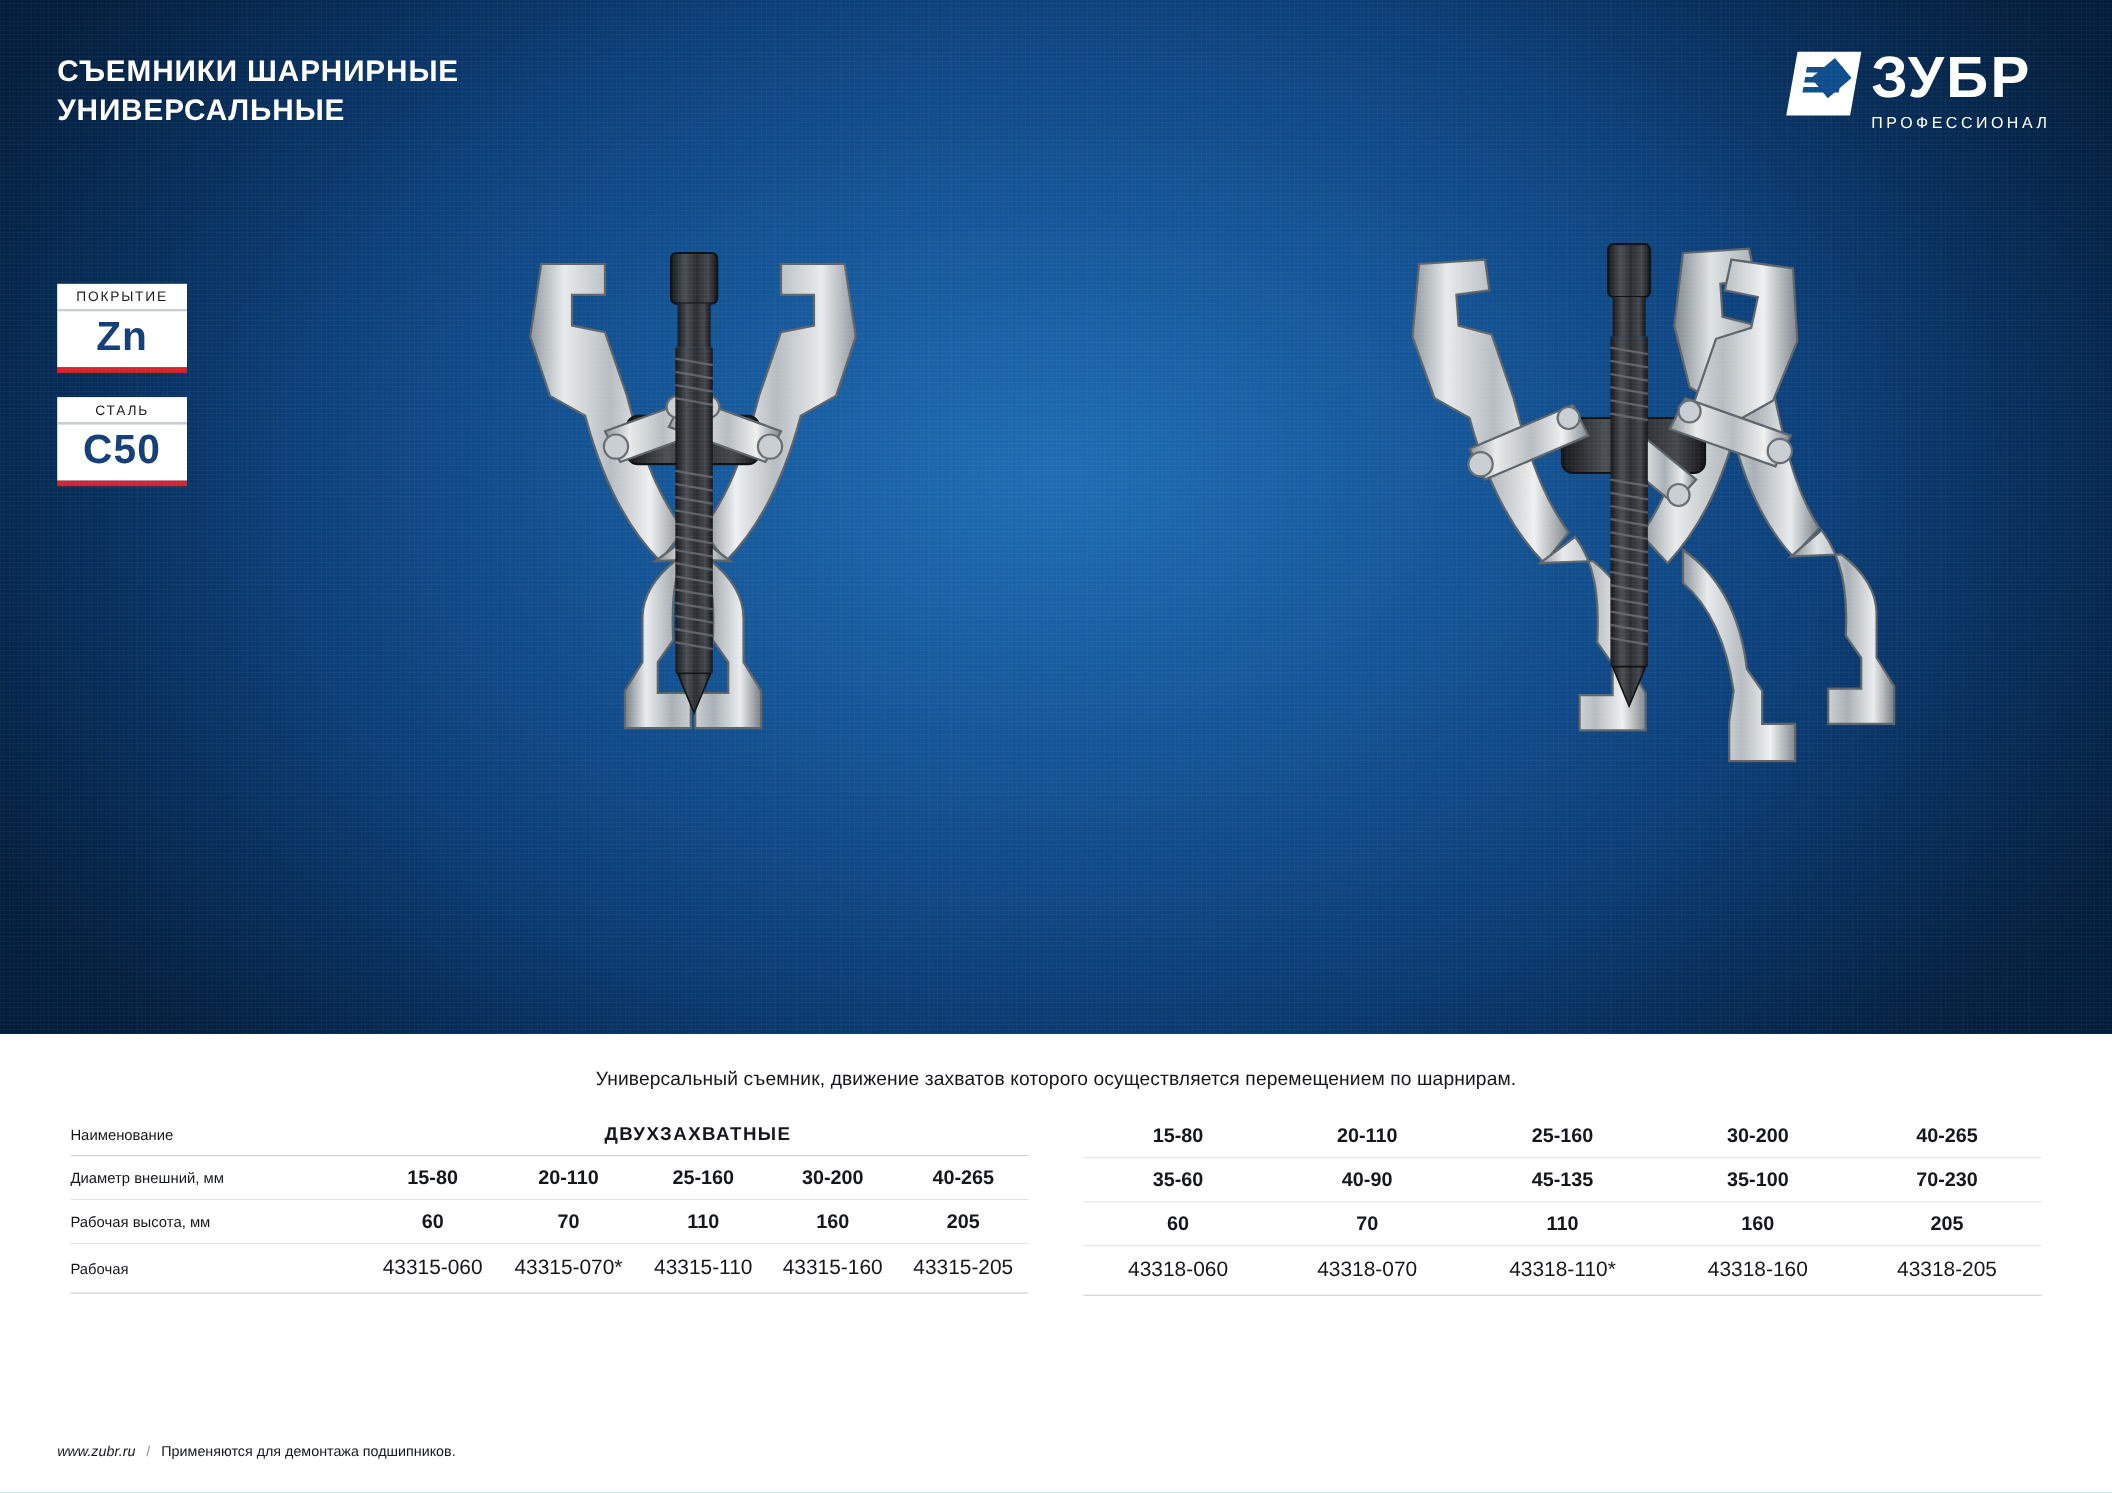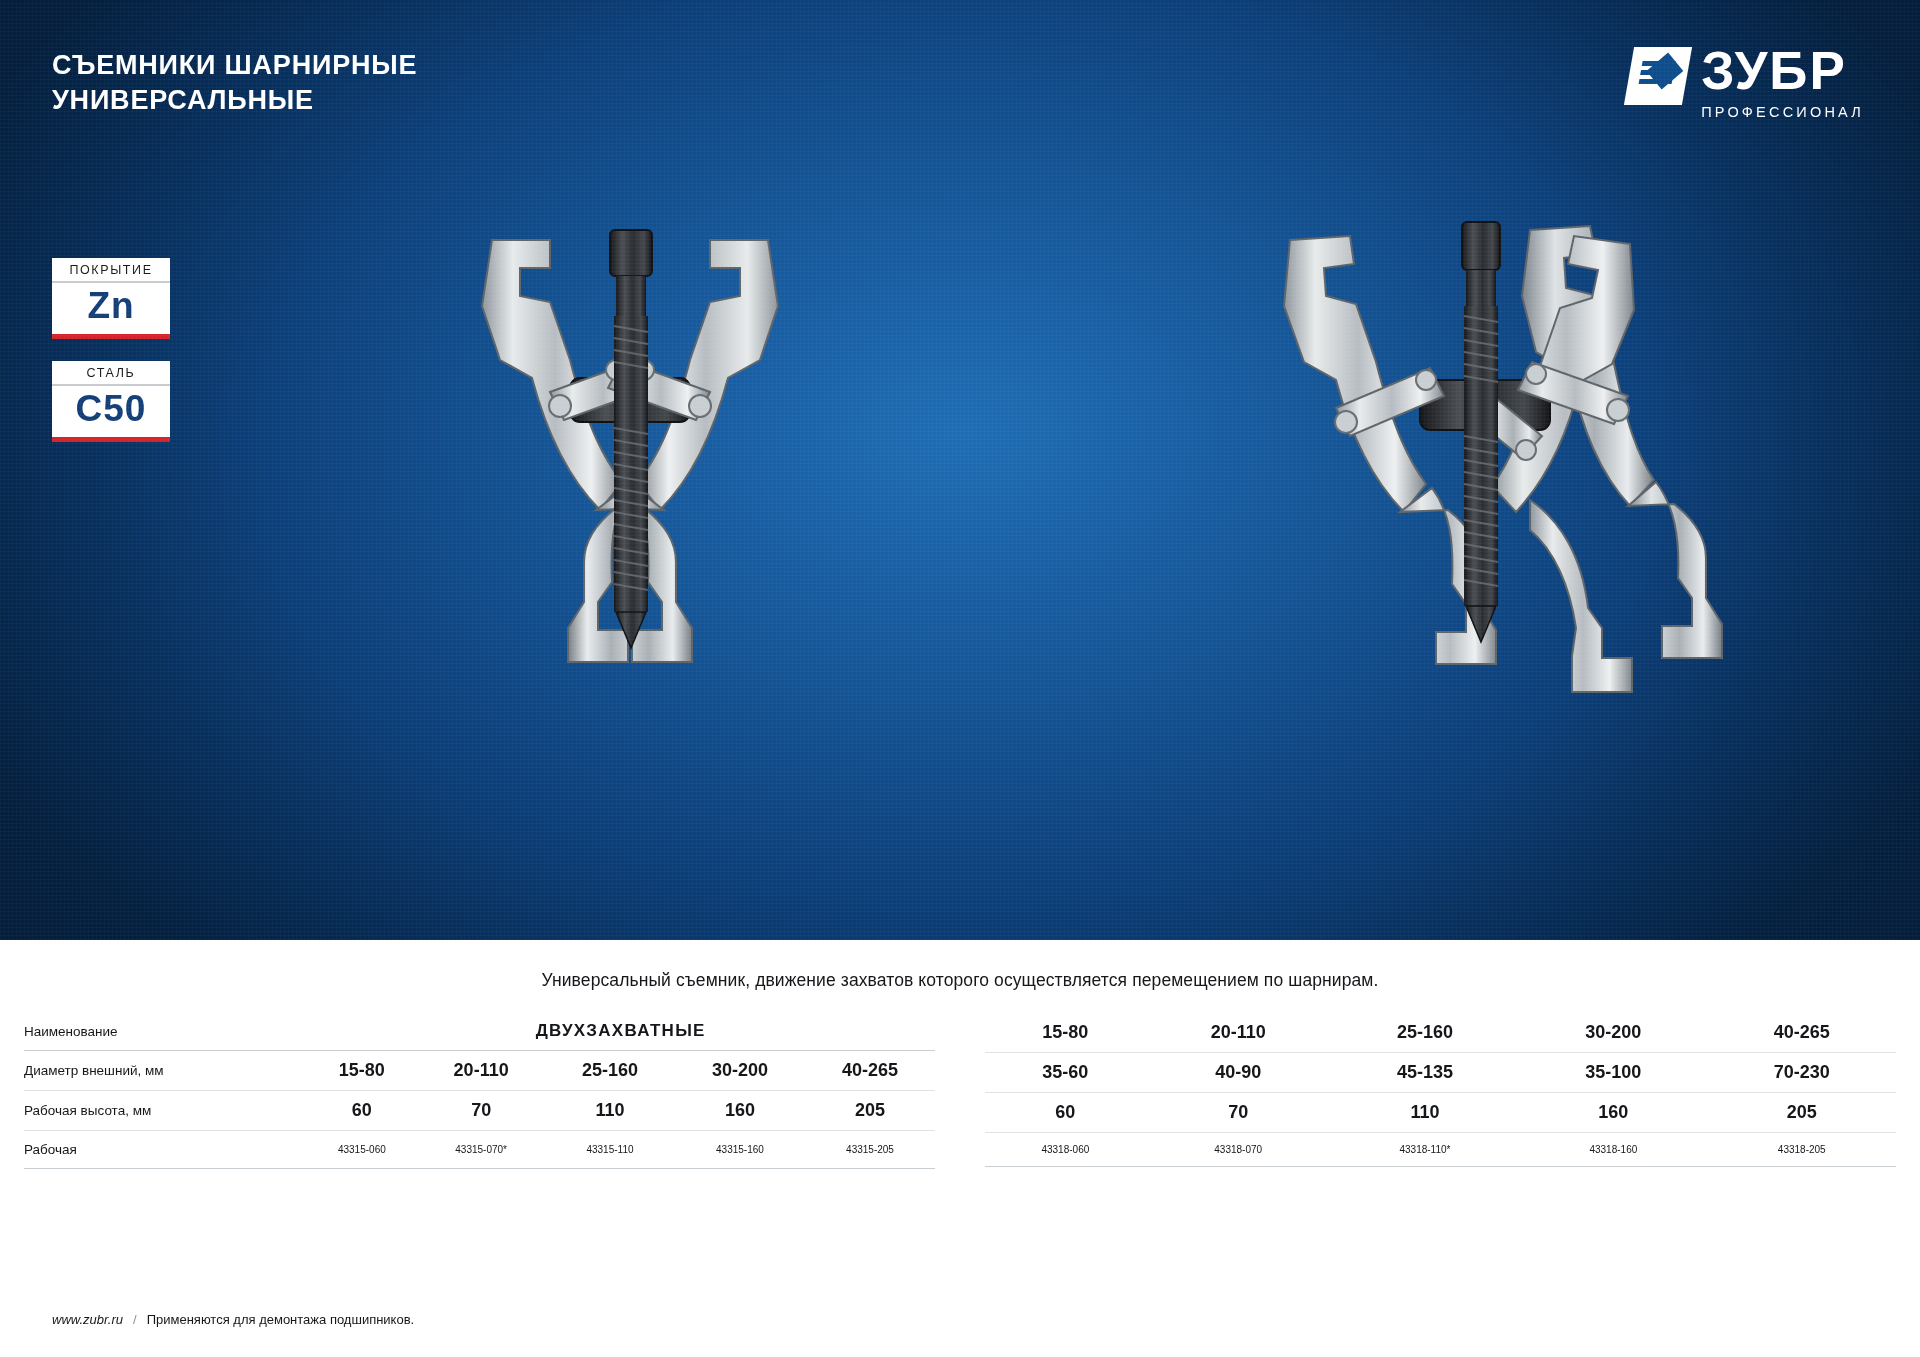--- a/index.html
+++ b/index.html
@@ -76,31 +76,31 @@
   
   .tool { position:absolute; }
   .tool-2 { left: 400px; top: 210px; }
   .tool-3 { left: 1230px; top: 200px; }
 
   
   .spec { position: absolute; left:0; top: 940px; width:1920px; height: 417px; background:#fff; }
   .spec-intro {
     text-align:center; color:#15171a; font-size: 17.5px; padding-top: 30px; letter-spacing:0.1px;
   }
-  .tables { display:flex; margin-top: 22px; padding: 0 24px; gap: 50px; }
+  .tables { display:flex; margin-top: 22px; padding: 0 64px; gap: 50px; }
   .tbl { flex: 1; }
   table { width:100%; border-collapse: collapse; }
   th, td { padding: 0; }
   .r-head td { padding: 8px 0 9px; border-bottom: 1px solid #c9ced3; }
   .lbl { color:#15171a; font-size: 13.5px; text-align:left; white-space:nowrap; }
   .grp { color:#15171a; font-size: 17px; font-weight:bold; letter-spacing:1.3px; text-align:center; }
   .row td { padding: 9px 0 9px; border-bottom: 1px solid #dfe3e6; }
   .row:last-child td { border-bottom: 1px solid #c9ced3; }
   .val { text-align:center; font-size: 18px; font-weight: bold; color:#15171a; }
-  .art { text-align:center; font-size: 10px; font-weight: normal; color:#15171a; }
+  .art { text-align:center; font-size: 19px; font-weight: normal; color:#15171a; }
   .row-art td { padding: 11px 0 11px; }
 
   .footer {
     position:absolute; left:52px; bottom: 30px; font-size: 13px; color:#15171a;
     display:flex; align-items:center; gap:0px;
   }
   .footer .site { color:#15171a;font-style:italic; }
   .footer .slash { margin:0 10px; color:#8b9097; }
   .footer .note { color:#15171a; }
 </style>

